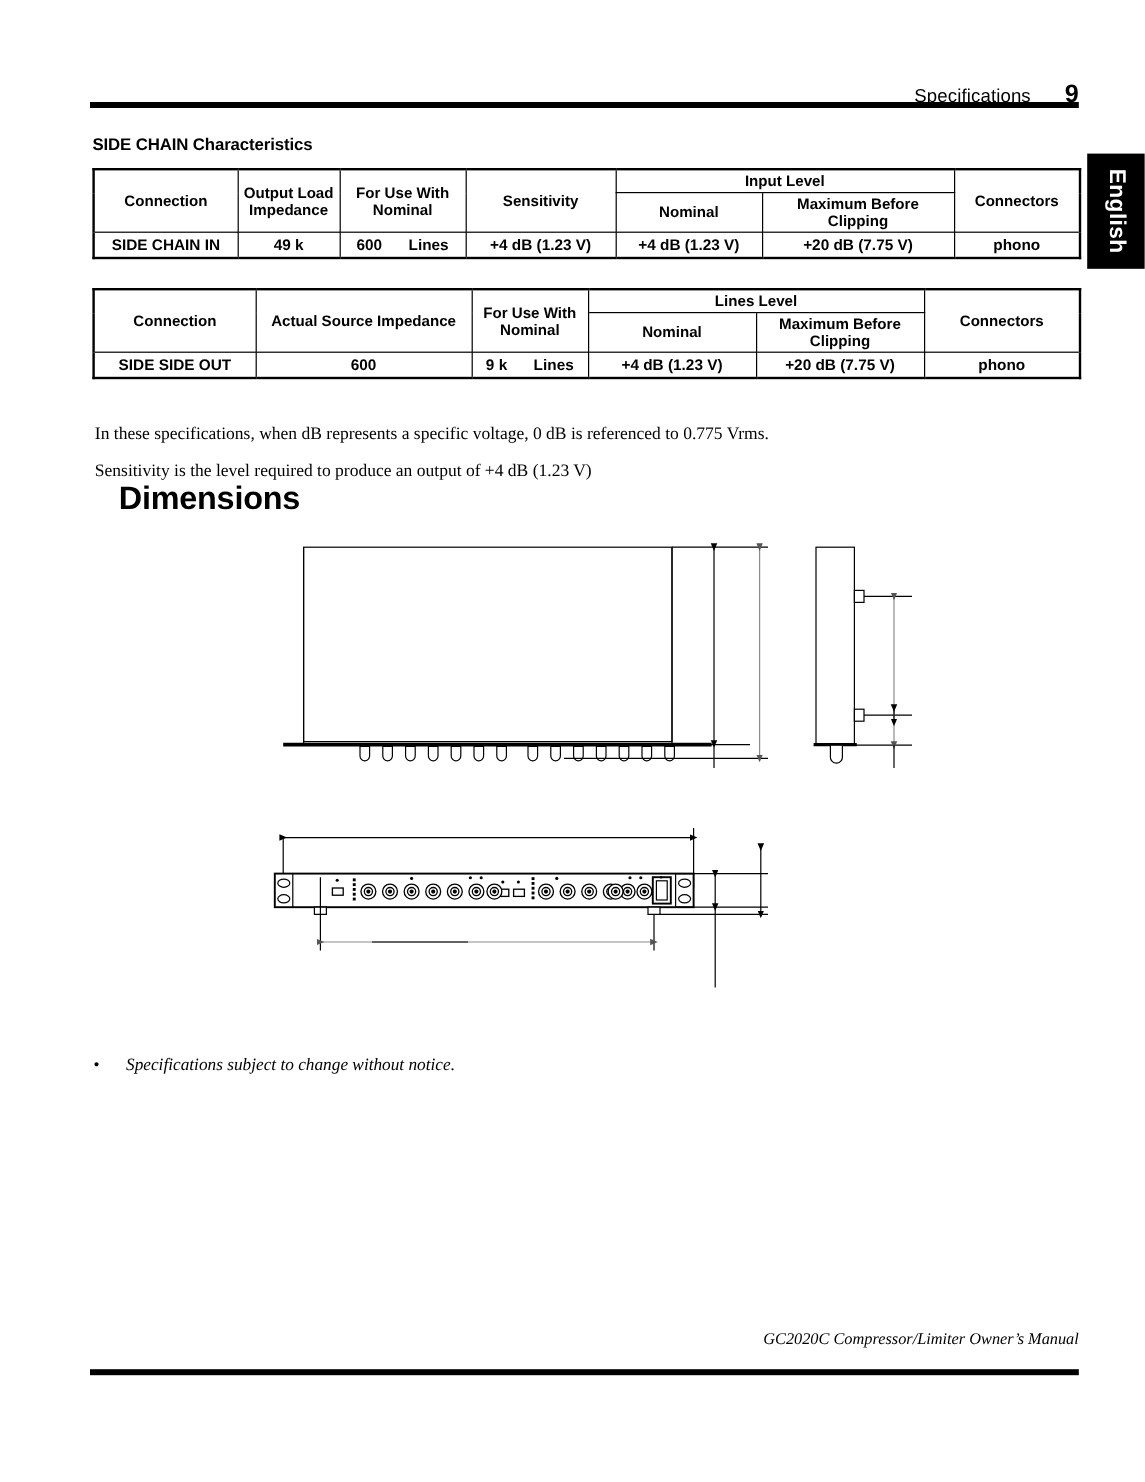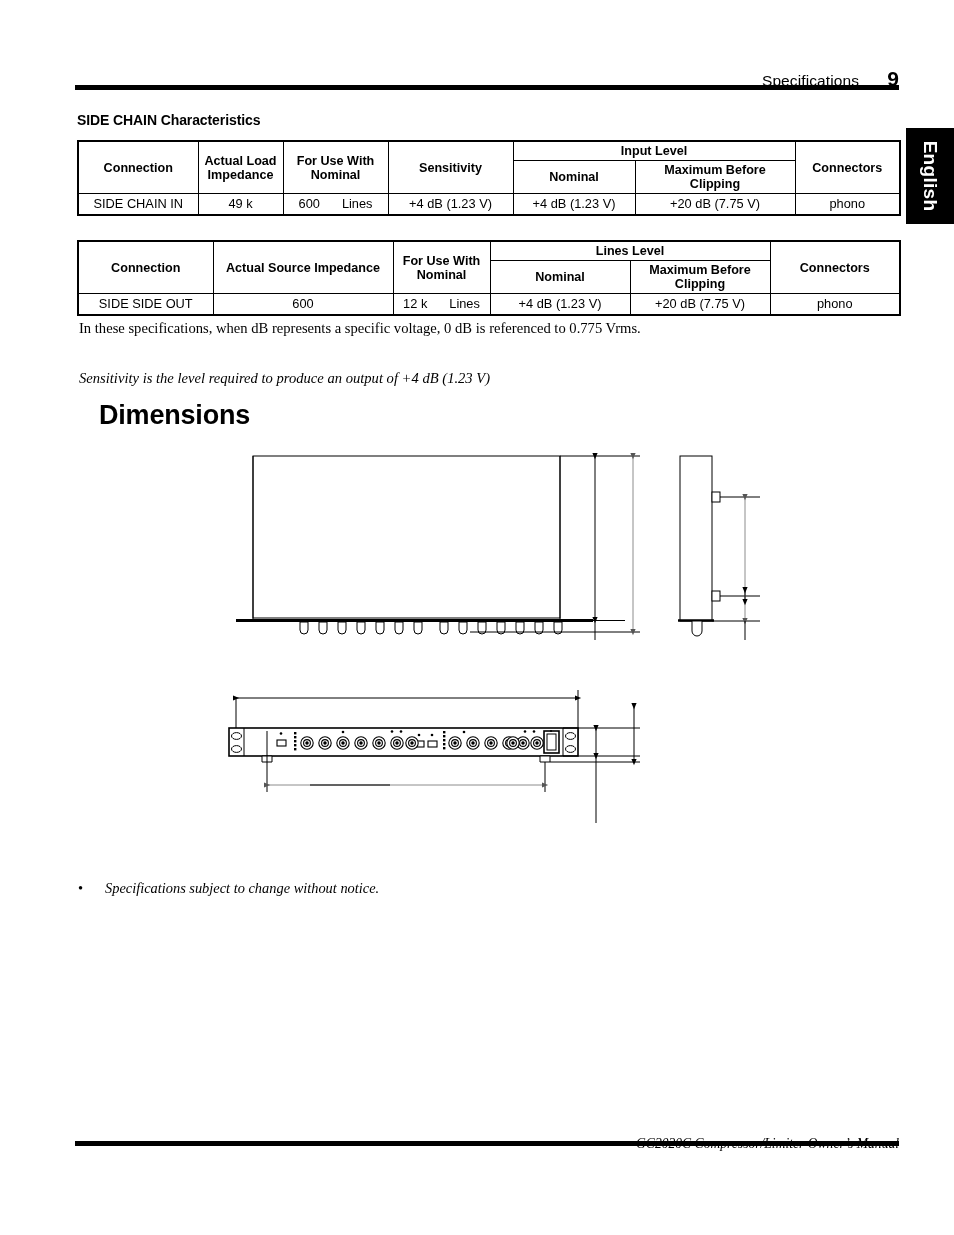--- a/index.html
+++ b/index.html
@@ -76,21 +76,21 @@
     text-align: center;
     vertical-align: middle;
     padding: 2px 3px;
     line-height: 1.12;
   }
   table.spec th {
     font-weight: bold;
     font-size: 12.6px;
   }
   table.spec td {
-    font-weight: normal;
+    font-weight: bold;
     font-size: 12.8px;
     height: 21px;
   }
   table.spec { border: 1px solid #000; }
   .outer-top   { border-top-width: 2px !important; }
   .outer-left  { border-left-width: 2px !important; }
   .outer-right { border-right-width: 2px !important; }
   .outer-bot   { border-bottom-width: 2px !important; }
 
   #table1 { left: 77px; top: 140px; width: 822px; }
@@ -100,22 +100,22 @@
   .ohm-gap { display:inline-block; width: 22px; }
 
   
   .body-note {
     position: absolute;
     left: 79px;
     font-family: "Liberation Serif", serif;
     font-size: 14.6px;
     color: #000;
   }
-  #note1 { top: 320px; text-align: right; }
-  #note2 { top: 370px; font-style: italic; }
+  #note1 { top: 354px; text-align: right; }
+  #note2 { top: 385px; }
 
   
   .dim-heading {
     position: absolute;
     left: 79px; top: 400px;
     font-size: 27px;
     font-weight: bold;
     letter-spacing: -.2px;
     margin-left: 20px;
   }
@@ -143,21 +143,21 @@
   }
 
   
   .footer-rule {
     position: absolute;
     left: 75px; top: 1141px; width: 824px; height: 5px;
     background: #000;
   }
   .footer-text {
     position: absolute;
-    left: 75px; top: 1136px; width: 824px;
+    left: 75px; top: 1108px; width: 824px;
     text-align: right;
     font-family: "Liberation Serif", serif;
     font-style: italic;
     font-size: 13.6px;
   }
 </style>
 </head>
 <body>
 
 <div class="page-header">
@@ -178,21 +178,21 @@
     <col style="width:85px">
     <col style="width:105px">
     <col style="width:125px">
     <col style="width:122px">
     <col style="width:160px">
     <col style="width:105px">
   </colgroup>
   <thead>
     <tr>
       <th class="outer-top outer-left" rowspan="2">Connection</th>
-      <th class="outer-top" rowspan="2">Actual Load Impedance</th>
+      <th class="outer-top" rowspan="2">Output Load Impedance</th>
       <th class="outer-top" rowspan="2">For Use With Nominal</th>
       <th class="outer-top" rowspan="2">Sensitivity</th>
       <th class="outer-top" colspan="2">Input Level</th>
       <th class="outer-top outer-right" rowspan="2">Connectors</th>
     </tr>
     <tr>
       <th>Nominal</th>
       <th>Maximum Before Clipping</th>
     </tr>
   </thead>
@@ -228,21 +228,21 @@
     </tr>
     <tr>
       <th>Nominal</th>
       <th>Maximum Before Clipping</th>
     </tr>
   </thead>
   <tbody>
     <tr>
       <td class="outer-left outer-bot">SIDE SIDE OUT</td>
       <td class="outer-bot">600</td>
-      <td class="outer-bot ohm-cell"><span>12 k</span><span class="ohm-gap"></span><span>Lines</span></td>
+      <td class="outer-bot ohm-cell"><span>9 k</span><span class="ohm-gap"></span><span>Lines</span></td>
       <td class="outer-bot">+4 dB (1.23 V)</td>
       <td class="outer-bot">+20 dB (7.75 V)</td>
       <td class="outer-bot outer-right">phono</td>
     </tr>
   </tbody>
 </table>
 
 <div class="body-note" id="note1">In these specifications, when dB represents a specific voltage, 0 dB is referenced to 0.775 Vrms.</div>
 <div class="body-note" id="note2">Sensitivity is the level required to produce an output of +4 dB (1.23 V)</div>
 

